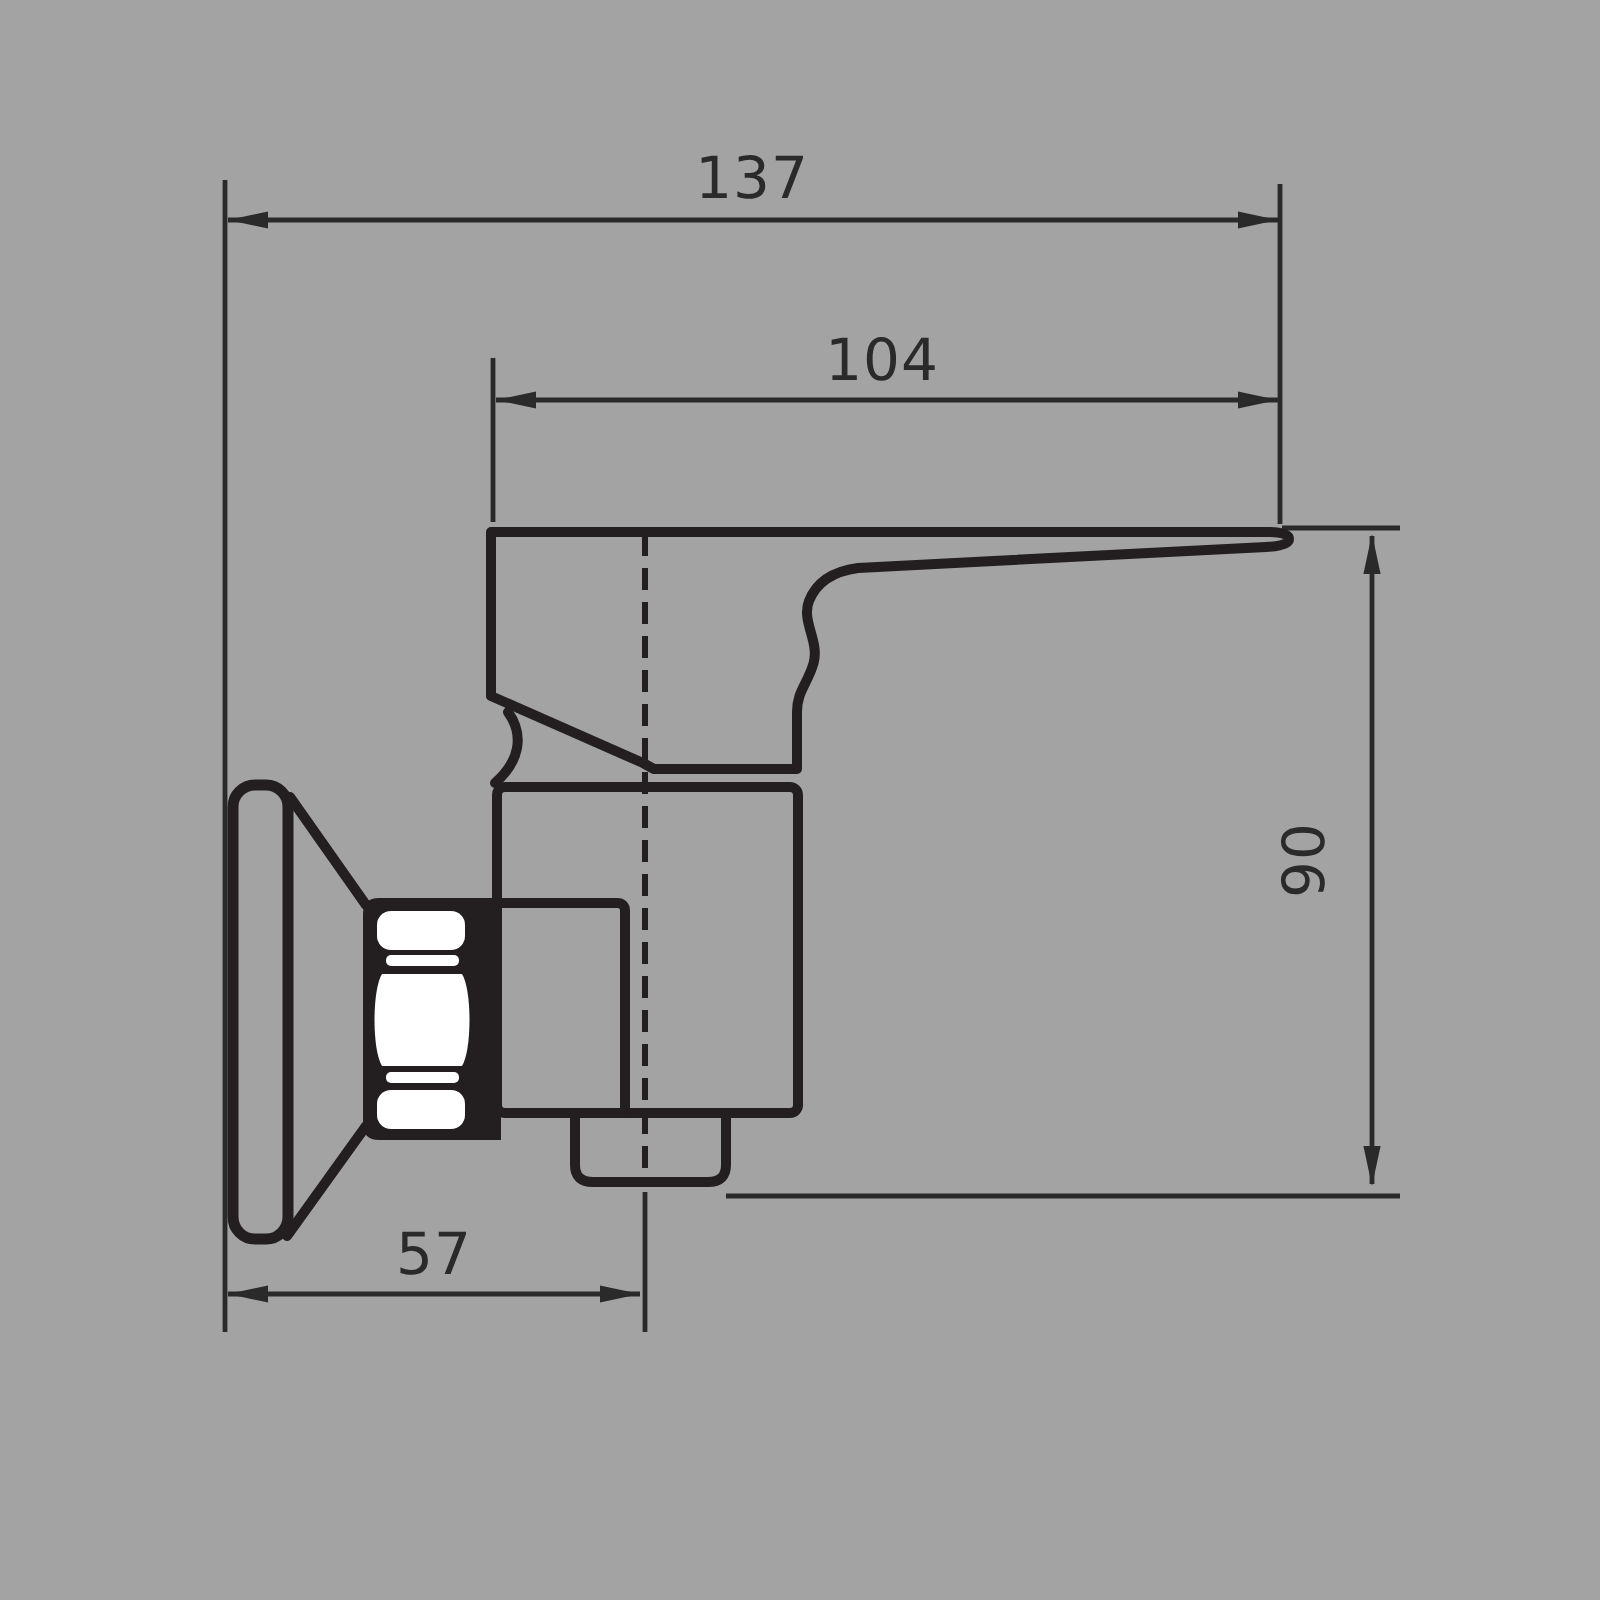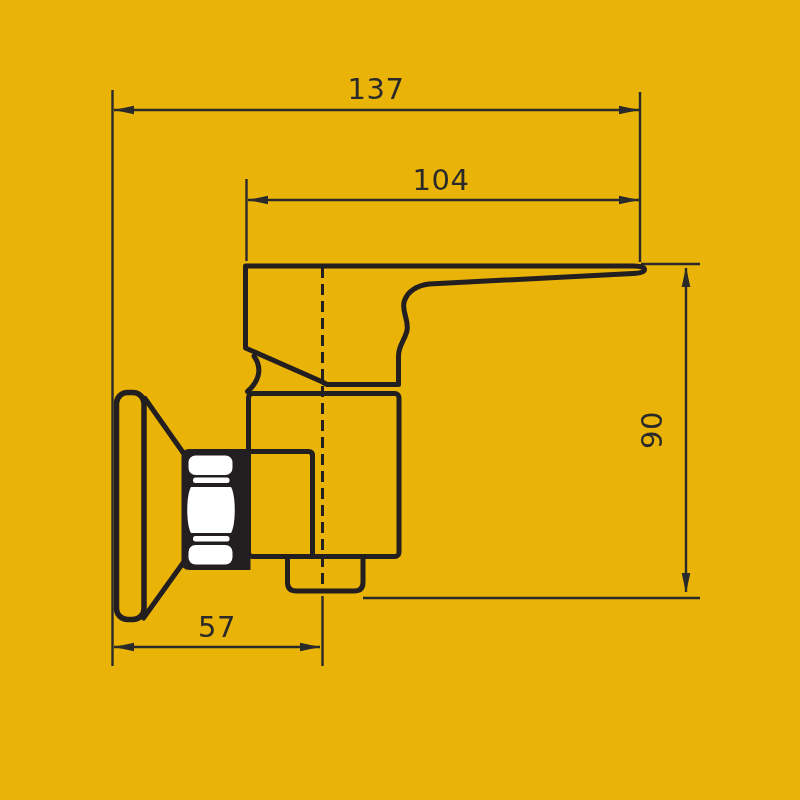--- a/index.html
+++ b/index.html
@@ -4,21 +4,21 @@
 <style>
   html, body {
     margin: 0;
     padding: 0;
     background: #ffffff;
   }
   .canvas-wrap {
     width: 800px;
     height: 800px;
     position: relative;
-    background: #eab308;
+    background: #a3a3a3;
     overflow: hidden;
   }
   svg text {
     font-family: "DejaVu Sans", "Liberation Sans", sans-serif;
     font-size: 29px;
     letter-spacing: 0.5px;
     fill: #2a2a2a;
   }
   .dim-line {
     stroke: #2a2a2a;

